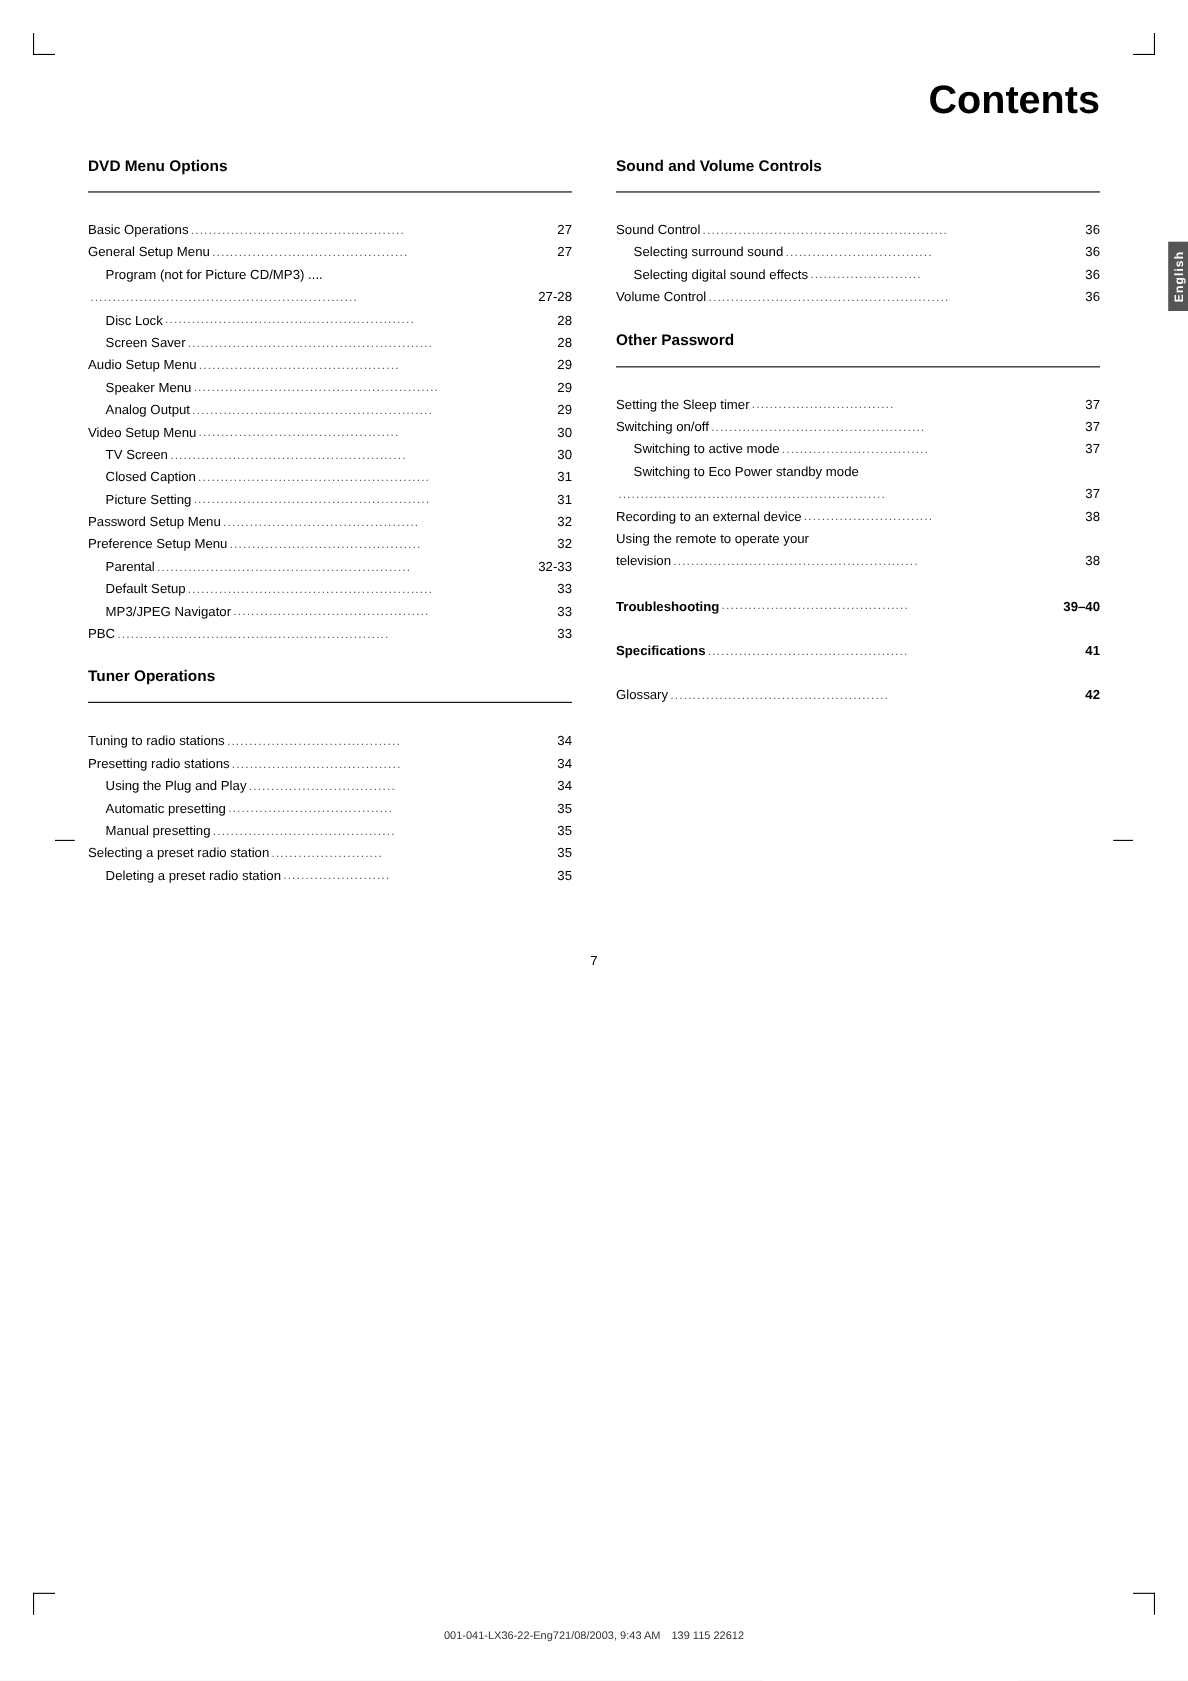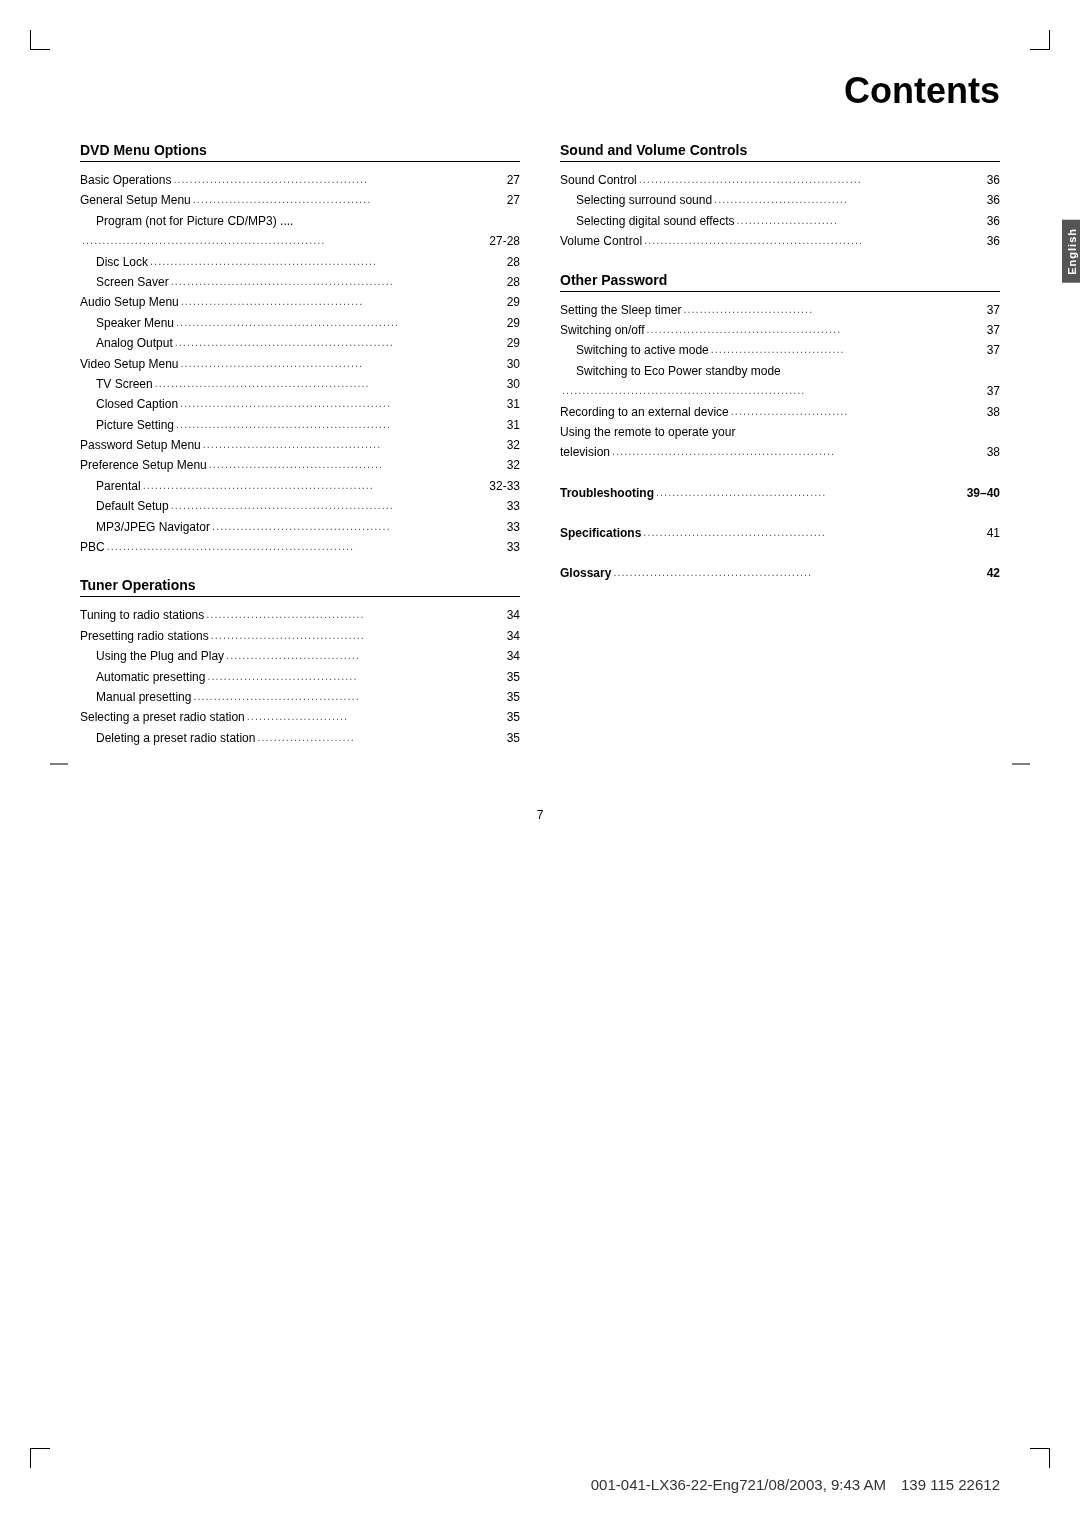--- a/index.html
+++ b/index.html
@@ -99,36 +99,36 @@
     .column-right {
       flex: 1;
     }
 
     
     .section-header {
       font-size: 14px;
       font-weight: bold;
       font-family: Arial, sans-serif;
       border-bottom: 1.5px solid #000;
-      padding-bottom: 3px;
-      margin-bottom: 8px;
+      padding-bottom: 16px;
+      margin-bottom: 24px;
     }
 
     
     .toc-section {
       margin-bottom: 20px;
     }
 
     
     .toc-line {
       font-size: 12px;
       font-family: Arial, sans-serif;
       line-height: 1.7;
       display: flex;
-      align-items: flex-start;
+      align-items: flex-end;
     }
 
     .toc-line .label {
       white-space: nowrap;
     }
 
     .toc-line .filler {
       flex: 1;
       overflow: hidden;
       white-space: nowrap;
@@ -160,22 +160,22 @@
       margin-top: 40px;
     }
 
     
     .footer {
       position: absolute;
       bottom: 35px;
       left: 80px;
       right: 80px;
       display: flex;
-      justify-content: flex-end;
-      font-size: 15px;
+      justify-content: center;
+      font-size: 10px;
       font-family: Arial, sans-serif;
       color: #333;
       margin-top: 48px;
     }
   </style>
 </head>
 <body>
 
 <div class="page">
 
@@ -414,27 +414,27 @@
           <span class="label" style="font-weight:bold;">Troubleshooting</span>
           <span class="filler dots-text">..........................................</span>
           <span class="page-num" style="font-weight:bold;">39–40</span>
         </div>
       </div>
 
       <div class="toc-section">
         <div class="toc-line bold-line">
           <span class="label" style="font-weight:bold;">Specifications</span>
           <span class="filler dots-text">.............................................</span>
-          <span class="page-num" style="font-weight:normal;">41</span>
+          <span class="page-num" style="font-weight:bold;">41</span>
         </div>
       </div>
 
       <div class="toc-section">
         <div class="toc-line bold-line">
-          <span class="label" style="font-weight:bold;">Glossary</span>
+          <span class="label" style="font-weight:normal;">Glossary</span>
           <span class="filler dots-text">.................................................</span>
           <span class="page-num" style="font-weight:bold;">42</span>
         </div>
       </div>
 
     </div>
 
   </div>
 
   <div class="page-number">7</div>

